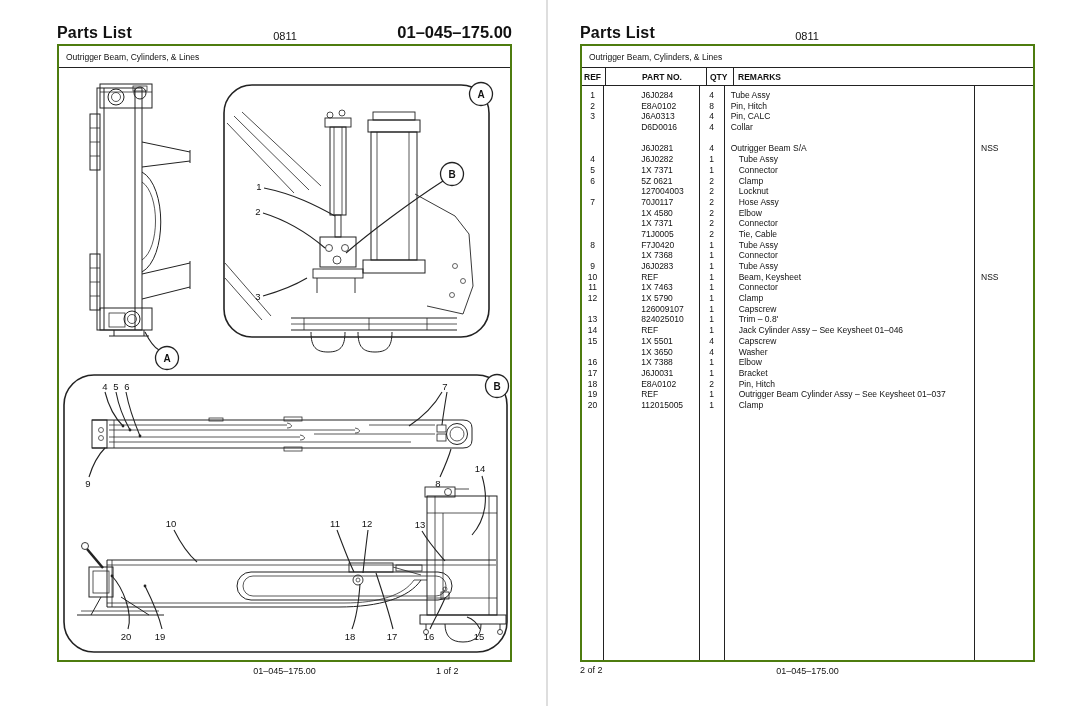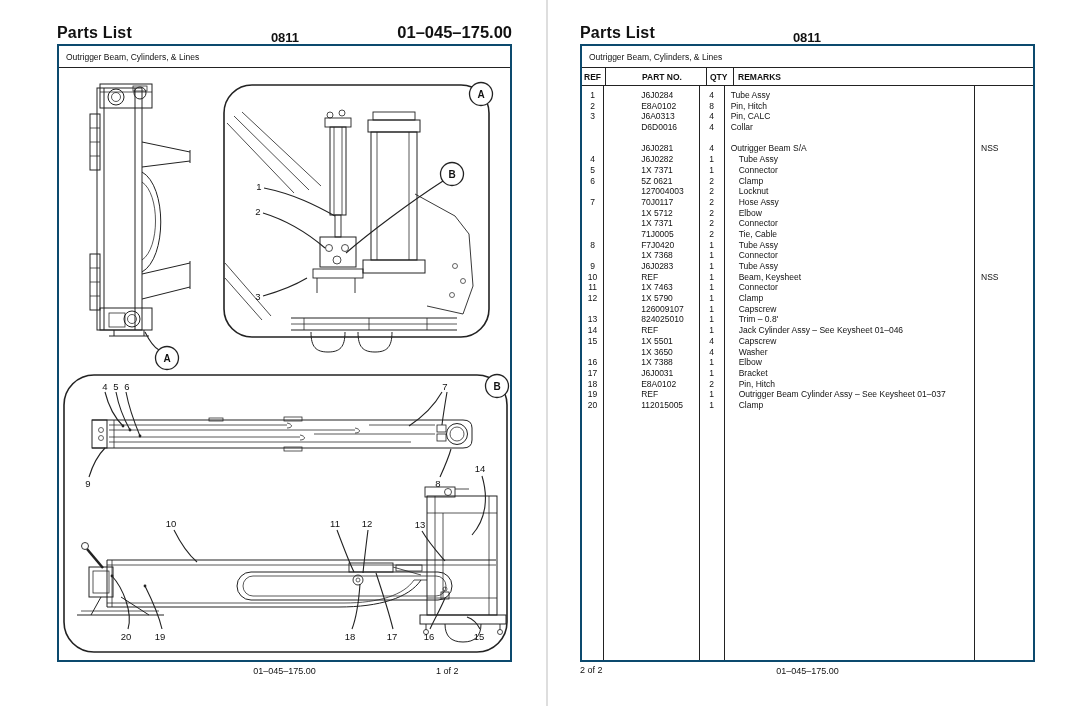--- a/index.html
+++ b/index.html
@@ -3,24 +3,24 @@
 <meta charset="utf-8">
 <style>
   * { margin:0; padding:0; box-sizing:border-box; }
   html,body { width:1089px; height:706px; background:#fff; }
   body { font-family:"Liberation Sans", sans-serif; color:#111; }
   .screen { position:relative; width:1089px; height:706px; background:#ffffff; overflow:hidden; }
 
   .page-sep { position:absolute; left:546px; top:0; width:2px; height:706px; background:#dedede; }
 
   .hdr-title { position:absolute; top:24px; font-size:16px; font-weight:bold; letter-spacing:.2px; }
-  .hdr-code  { position:absolute; top:30px; font-size:13px;font-weight:bold; }
+  .hdr-code  { position:absolute; top:30px; font-size:11px; }
   .hdr-doc   { position:absolute; top:23px; font-size:16.5px; font-weight:bold; }
 
-  .pbox { position:absolute; top:44px; width:455px; height:618px; border:2px solid #0c4a6e; background:#fff; }
+  .pbox { position:absolute; top:44px; width:455px; height:618px; border:2px solid #4d7c0f; background:#fff; }
   .subtitle-row { height:22px; border-bottom:1px solid #222; font-size:8.5px; display:flex; align-items:center; padding-left:7px; }
 
   
   .thead { display:flex; height:18px; border-bottom:1px solid #222; font-size:8.5px; font-weight:bold; }
   .thead > div { display:flex; align-items:center; padding-left:4px; border-right:1px solid #222; }
   .thead > div:last-child { border-right:none; }
   .tbody { display:flex; height:574px; font-size:8.5px; }
   .tcol { border-right:1px solid #222; padding-top:4px; overflow:hidden; }
   .tcol:last-child { border-right:none; }
   .w-ref { width:24px; } .w-part { width:69px;margin-left:32px; } .w-qty { width:27px; } .w-desc { width:272px; } .w-rem { width:63px; }
@@ -335,21 +335,21 @@
           <div class="trow">E8A0102</div>
           <div class="trow">J6A0313</div>
           <div class="trow">D6D0016</div>
           <div class="trow">&nbsp;</div>
           <div class="trow">J6J0281</div>
           <div class="trow">J6J0282</div>
           <div class="trow">1X 7371</div>
           <div class="trow">5Z 0621</div>
           <div class="trow">127004003</div>
           <div class="trow">70J0117</div>
-          <div class="trow">1X 5712</div>
+          <div class="trow">1X 4580</div>
           <div class="trow">1X 7371</div>
           <div class="trow">71J0005</div>
           <div class="trow">F7J0420</div>
           <div class="trow">1X 7368</div>
           <div class="trow">J6J0283</div>
           <div class="trow">REF</div>
           <div class="trow">1X 7463</div>
           <div class="trow">1X 5790</div>
           <div class="trow">126009107</div>
           <div class="trow">824025010</div>

